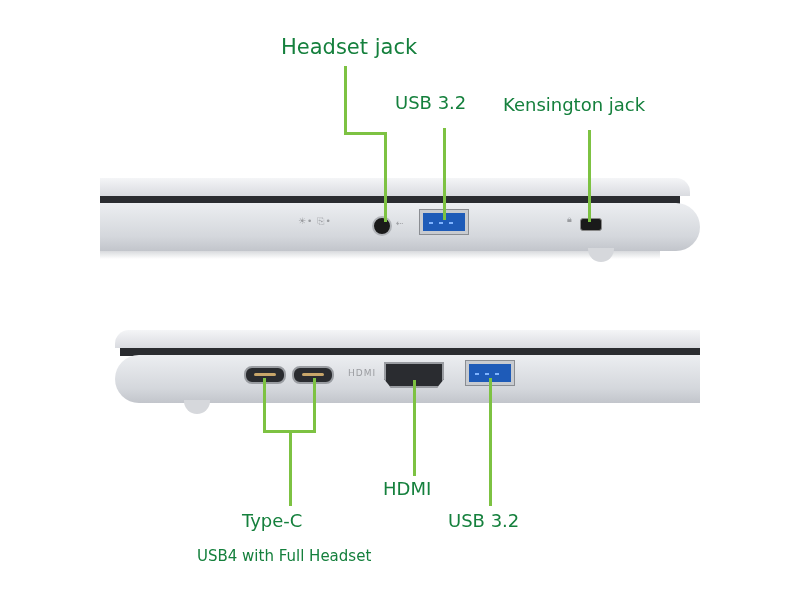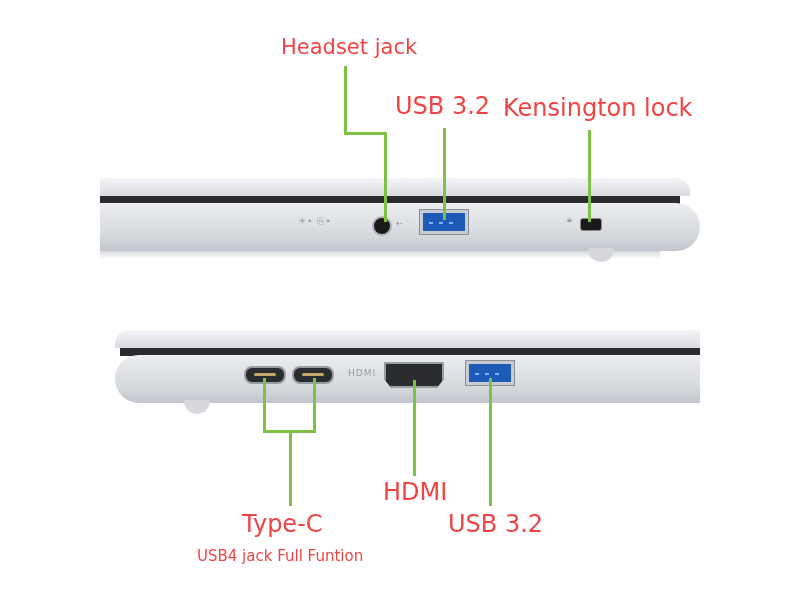--- a/index.html
+++ b/index.html
@@ -1,18 +1,18 @@
 <!DOCTYPE html>
 <html><head>
 <meta charset="utf-8">
 <style>
   html,body{margin:0;padding:0;}
   body{width:800px;height:600px;background:#ffffff;position:relative;overflow:hidden;font-family:"DejaVu Sans",sans-serif;color:#111;}
-  .label{position:absolute;white-space:nowrap;color:#ef4444;}
-  .l-lg{font-size:24px;}
+  .label{position:absolute;white-space:nowrap;color:#15803d;}
+  .l-lg{font-size:18px;}
   .l-md{font-size:21px;}
   .l-sm{font-size:15px;}
   .gline{position:absolute;background:#7dc242;}
   
   .lap-top-lid{position:absolute;left:100px;top:178px;width:590px;height:18px;background:linear-gradient(#f4f5f7,#d9dbe0);border-radius:0 14px 0 0;}
   .lap-top-gap{position:absolute;left:100px;top:196px;width:580px;height:8px;background:#2a2c30;}
   .lap-top-base{position:absolute;left:100px;top:203px;width:600px;height:48px;background:linear-gradient(#eceef1,#d4d7dc 70%,#c2c5cb);border-radius:0 30px 30px 0;}
   .lap-top-shadow{position:absolute;left:100px;top:251px;width:560px;height:8px;background:linear-gradient(#d8dadd,#ffffff);}
   .foot-top{position:absolute;left:588px;top:248px;width:26px;height:14px;background:#d6d8dc;border-radius:0 0 14px 14px;}
   
@@ -49,21 +49,21 @@
   <div class="tiny" style="left:567px;top:214px;">🔒︎</div>
 
   <div class="label l-md" style="left:281px;top:35px;">Headset jack</div>
   <div class="gline" style="left:344px;top:66px;width:3px;height:68px;"></div>
   <div class="gline" style="left:344px;top:132px;width:42px;height:3px;"></div>
   <div class="gline" style="left:384px;top:132px;width:3px;height:90px;"></div>
 
   <div class="label l-lg" style="left:395px;top:92px;">USB 3.2</div>
   <div class="gline" style="left:443px;top:128px;width:3px;height:92px;"></div>
 
-  <div class="label l-lg" style="left:503px;top:94px;">Kensington lock</div>
+  <div class="label l-lg" style="left:503px;top:94px;">Kensington jack</div>
   <div class="gline" style="left:588px;top:130px;width:3px;height:92px;"></div>
 </div>
 
 <div>
   <div class="lap-bot-lid"></div>
   <div class="lap-bot-gap"></div>
   <div class="lap-bot-base"></div>
   <div class="foot-bot"></div>
 
   <div class="usbc" style="left:244px;top:366px;"></div>
@@ -72,20 +72,20 @@
   <div class="hdmi" style="left:384px;top:362px;"></div>
   <div class="usba" style="left:466px;top:361px;width:42px;height:18px;">
       <div class="dots"></div>
     </div>
 
   <div class="gline" style="left:263px;top:378px;width:3px;height:55px;"></div>
   <div class="gline" style="left:313px;top:378px;width:3px;height:55px;"></div>
   <div class="gline" style="left:263px;top:430px;width:53px;height:3px;"></div>
   <div class="gline" style="left:289px;top:430px;width:3px;height:76px;"></div>
   <div class="label l-lg" style="left:242px;top:510px;">Type-C</div>
-  <div class="label l-sm" style="left:197px;top:547px;">USB4 jack Full Funtion</div>
+  <div class="label l-sm" style="left:197px;top:547px;">USB4 with Full Headset</div>
 
   <div class="gline" style="left:413px;top:380px;width:3px;height:96px;"></div>
   <div class="label l-lg" style="left:383px;top:478px;">HDMI</div>
 
   <div class="gline" style="left:489px;top:378px;width:3px;height:128px;"></div>
   <div class="label l-lg" style="left:448px;top:510px;">USB 3.2</div>
 </div>
 
 </body></html>

